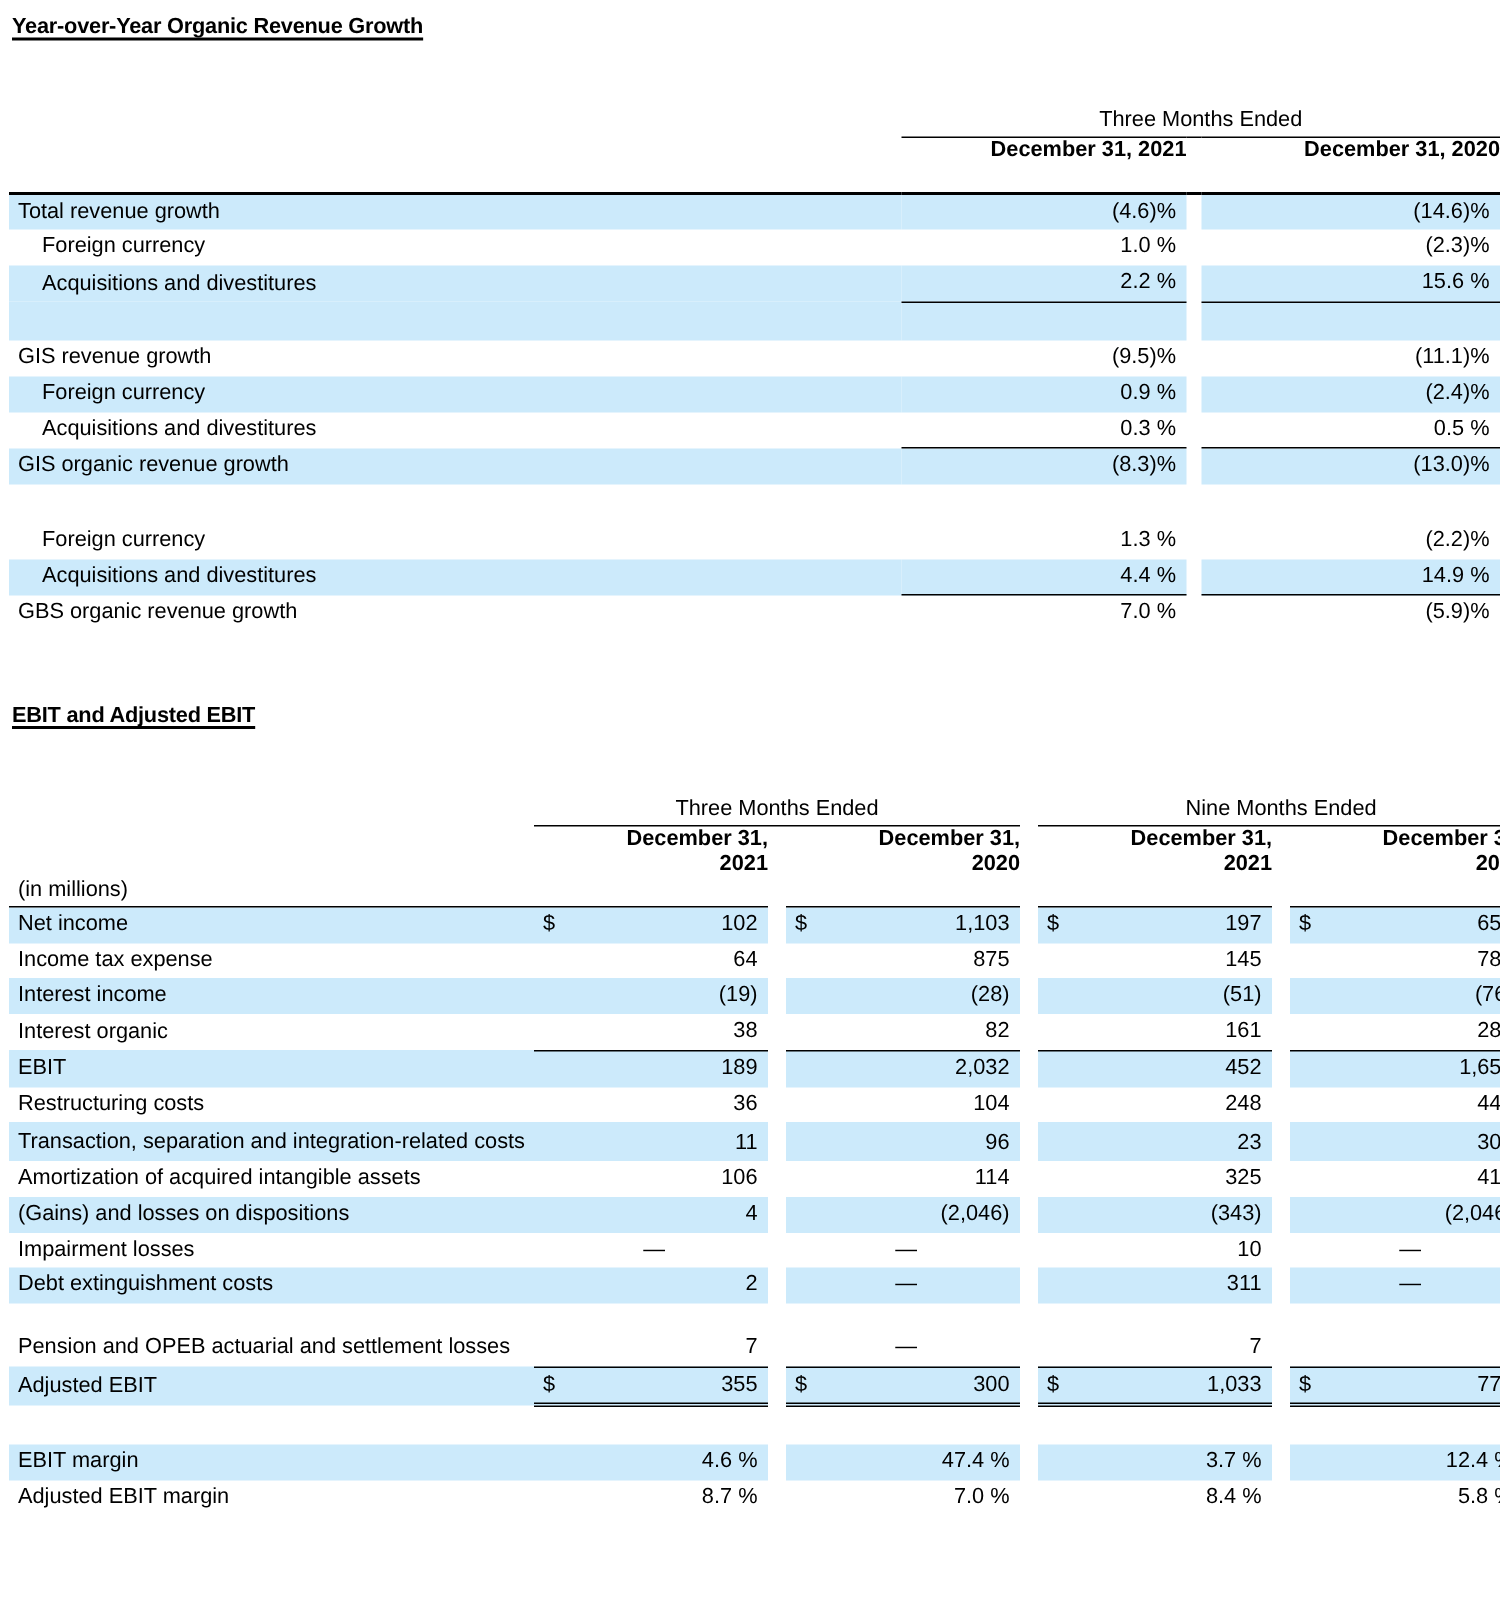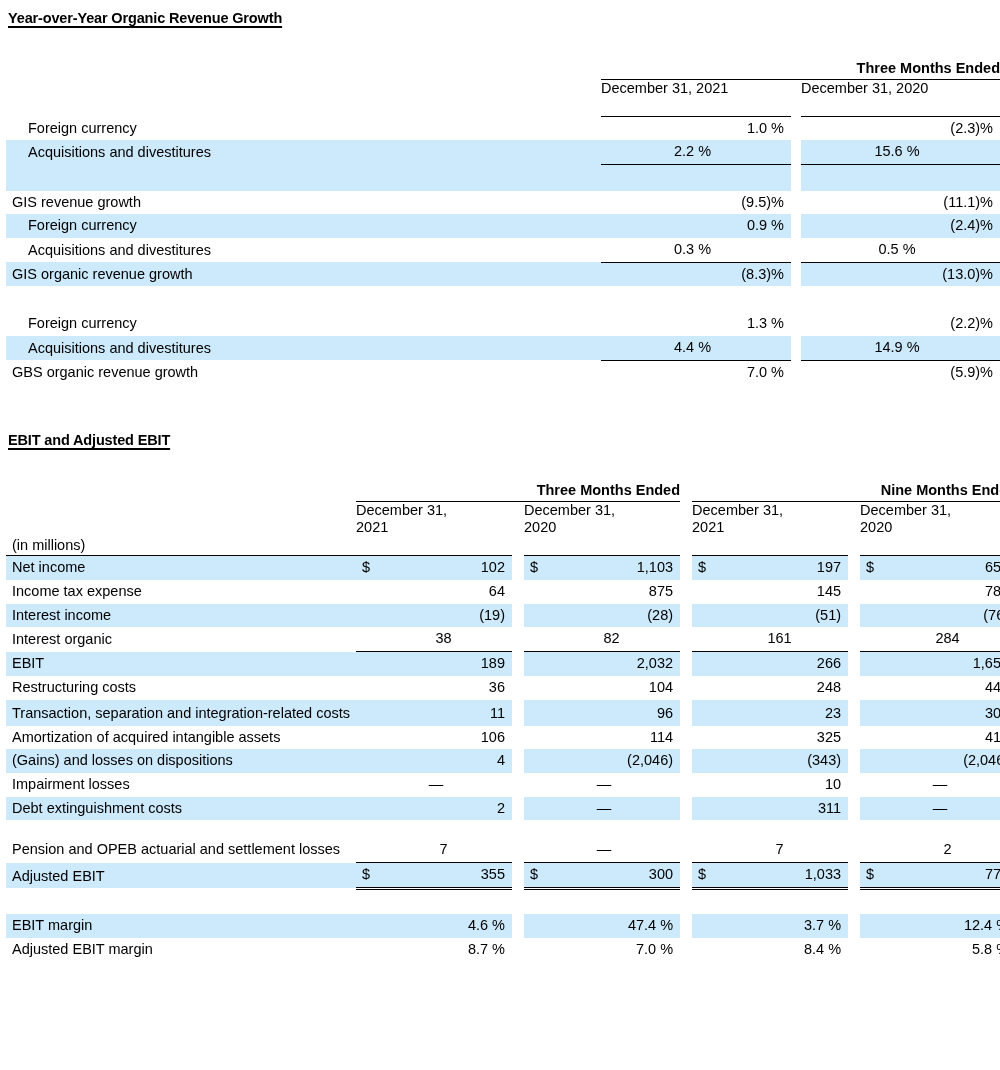--- a/index.html
+++ b/index.html
@@ -18,21 +18,21 @@
   .page { padding: 6px 8px 0 6px; }
 
   
   .section-title {
     font-weight: bold;
     font-size: 14.5px;
     text-decoration: underline;
     text-underline-offset: 3px;
     text-decoration-thickness: 2px;
     display: inline-block;
-    margin: 4px 0 0 2px;
+    margin: 4px 0 12px 2px;
     letter-spacing: -0.15px;
   }
 
   
   table {
     border-collapse: collapse;
     width: 994px;
     table-layout: fixed;
   }
   td, th {
@@ -71,37 +71,37 @@
   td.dash {
     text-align: center;
     padding-right: 22px;
     padding-top: 3px;
     padding-bottom: 3px;
   }
   td.gap { background: transparent !important; }
 
   
   .rule-top   { border-top: 2px solid #000; }
-  td.under    { border-bottom: 1.5px solid #000; text-align: center; }
+  td.under    { border-bottom: 1.5px solid #000; }
   td.over     { border-top: 1.5px solid #000; }
   td.dblunder {
     border-bottom: 3px double #000;
   }
 
   
   .hgroup {
-    text-align: right;
-    font-weight: bold;
+    text-align: center;
+    font-weight: normal;
     border-bottom: 1.5px solid #000;
     padding-bottom: 1px;
     font-size: 14.5px;
   }
   .hcol {
-    text-align: left;
-    font-weight: normal;
+    text-align: right;
+    font-weight: bold;
     border-bottom: 1.5px solid #000;
     padding-bottom: 19px;
     font-size: 14.5px;
     line-height: 1.18;
   }
   .blank-row td { height: 26px; }
 
   .t1-wrap { margin-top: 34px; }
   .t2-wrap { margin-top: 34px; }
   .gap-block { height: 44px; }
@@ -128,20 +128,26 @@
             <td class="hgroup" colspan="3">Three Months Ended</td>
           </tr>
           <tr>
             <td></td>
             <td class="hcol">December 31, 2021</td>
             <td></td>
             <td class="hcol">December 31, 2020</td>
           </tr>
         </thead>
         <tbody id="organic-body">
+            <tr class="shade rule-top">
+              <td class="lbl" style="border-top: 2px solid rgb(0, 0, 0);">Total revenue growth</td>
+              <td class="num" style="border-top: 2px solid rgb(0, 0, 0);">(4.6)%</td>
+              <td class="gap"></td>
+              <td class="num" style="border-top: 2px solid rgb(0, 0, 0);">(14.6)%</td>
+            </tr>
             <tr>
               <td class="lbl ind">Foreign currency</td>
               <td class="num">1.0 %</td>
               <td class="gap"></td>
               <td class="num">(2.3)%</td>
             </tr>
             <tr class="shade">
               <td class="lbl ind">Acquisitions and divestitures</td>
               <td class="num under">2.2 %</td>
               <td class="gap"></td>
@@ -317,21 +323,21 @@
             </tr>
             <tr class="shade">
               <td class="lbl">EBIT</td>
               <td class="cur"></td>
               <td class="num">189</td>
               <td class="gap"></td>
               <td class="cur"></td>
               <td class="num">2,032</td>
               <td class="gap"></td>
               <td class="cur"></td>
-              <td class="num">266</td>
+              <td class="num">452</td>
               <td class="gap"></td>
               <td class="cur"></td>
               <td class="num">1,655</td>
             </tr>
             <tr>
               <td class="lbl">Restructuring costs</td>
               <td class="cur"></td>
               <td class="num">36</td>
               <td class="gap"></td>
               <td class="cur"></td>

